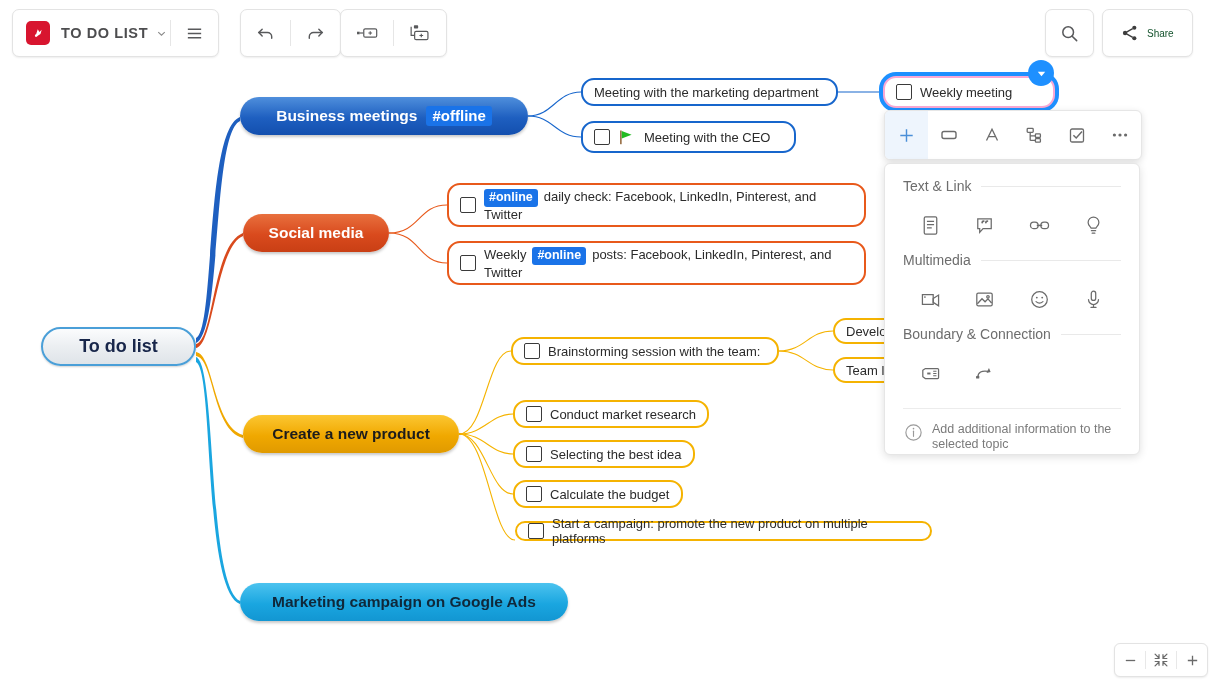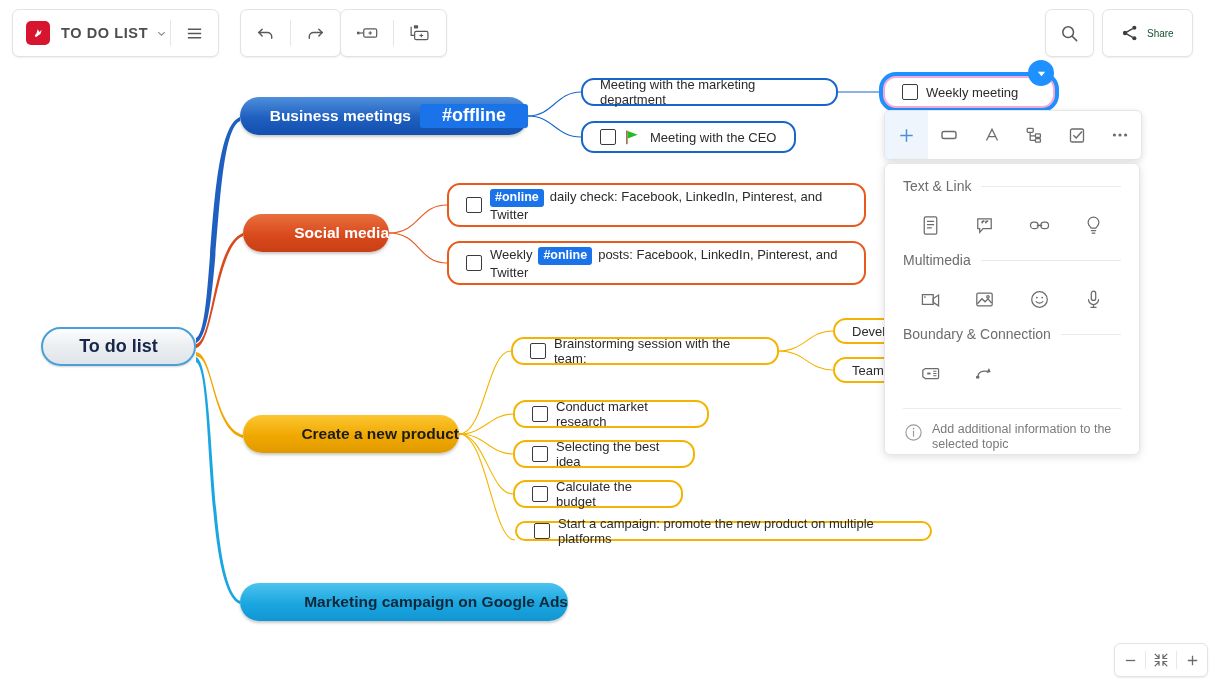--- a/index.html
+++ b/index.html
@@ -52,49 +52,49 @@
     left: 41px; top: 327px; width: 155px; height: 39px;
     border-radius: 20px; border: 2px solid #4a9fd8;
     background: linear-gradient(180deg,#fbfcfd 0%,#eceff2 48%,#dfe4e9 100%);
     box-shadow: 0 1px 2px rgba(0,0,0,0.18);
     justify-content:center;
   }
   #node-root .t { font-size: 18px; font-weight: bold; color: #18264a; }
 
   
   .main {
-    border-radius: 19px; height: 38px; justify-content:flex-end;
+    border-radius: 19px; height: 38px; justify-content:center;
     box-shadow: 0 2px 3px rgba(0,0,0,0.22);
   }
   .main .t { font-size: 15.5px; font-weight: bold; white-space: nowrap; }
 
   #node-business { left: 240px; top: 97px; width: 288px;
     background: linear-gradient(180deg,#4f8fdc 0%,#1e5fc0 55%,#134fae 100%); }
   #node-business .t { color:#fff; }
   #node-social { left: 243px; top: 214px; width: 146px;
     background: linear-gradient(180deg,#e8703e 0%,#d94a1d 55%,#c93f15 100%); }
   #node-social .t { color:#fff; }
   #node-product { left: 243px; top: 415px; width: 216px;
     background: linear-gradient(180deg,#fcc732 0%,#f0a800 55%,#e09a00 100%); }
   #node-product .t { color:#1c1c1c; }
   #node-marketing { left: 240px; top: 583px; width: 328px;
     background: linear-gradient(180deg,#4cc3ef 0%,#1aa6e0 55%,#1296d2 100%); }
   #node-marketing .t { color:#10283a; }
 
   .tag {
     display:inline-block; background:#1a73e8; color:#fff; font-weight:bold;
-    font-size: 18px; border-radius: 3px; padding: 1px 22px 2px; margin-left: 9px;
+    font-size: 15px; border-radius: 3px; padding: 1px 6px 2px; margin-left: 9px;
     vertical-align: middle;
   }
   .tag-in { margin: 0 6px; font-size: 12.5px; padding: 1px 5px 2px; }
 
   
   .leaf {
     background:#fff; border-radius: 13px; box-sizing:border-box;
-    display:flex; padding: 0 17px;
+    display:flex; padding: 0 11px;
   }
   .leaf .t { font-size: 13px; color: #2b2b2b; line-height: 15px; }
   .leaf.blue { border: 2.5px solid #1766cc; }
   .leaf.orange { border: 2.5px solid #e8591b; }
   .leaf.yellow { border: 2.5px solid #f5b301; }
 
   .cbox {
     width: 14px; height: 14px; border: 1.8px solid #3a3a3a; border-radius: 2px;
     background:#fff; flex:none; margin-right: 8px;
   }

